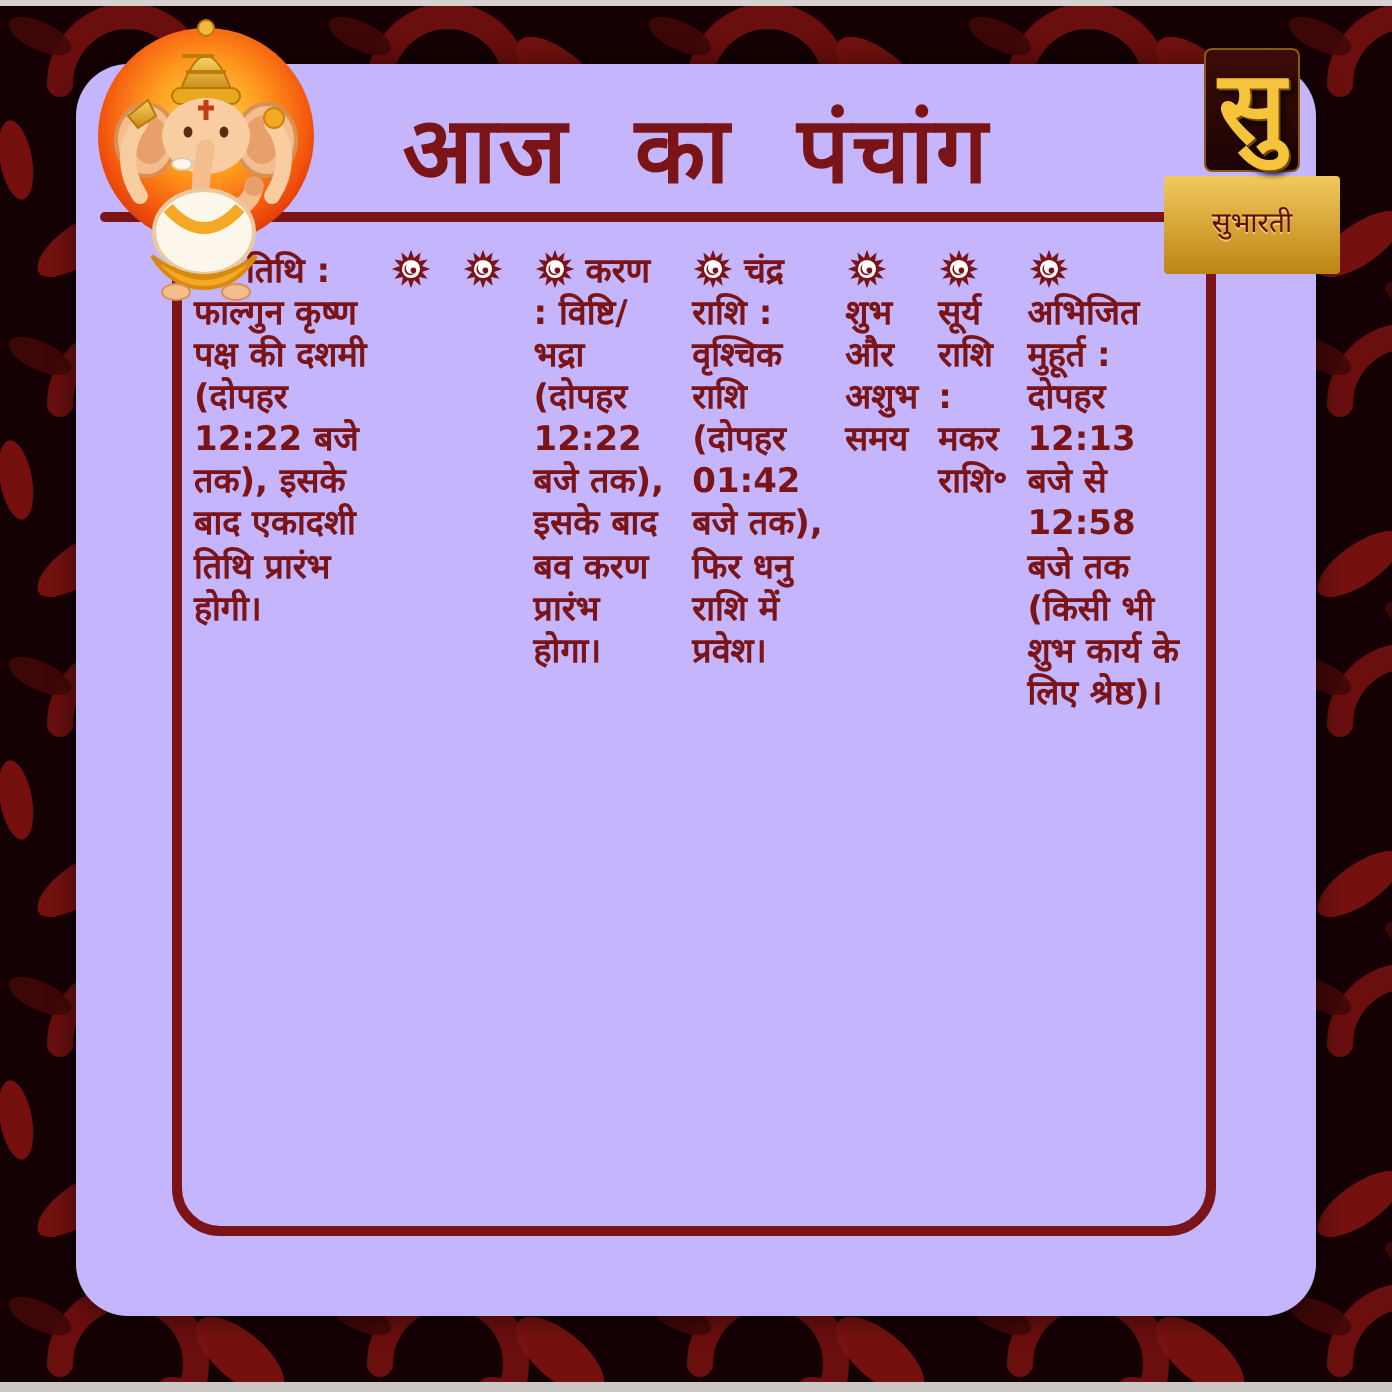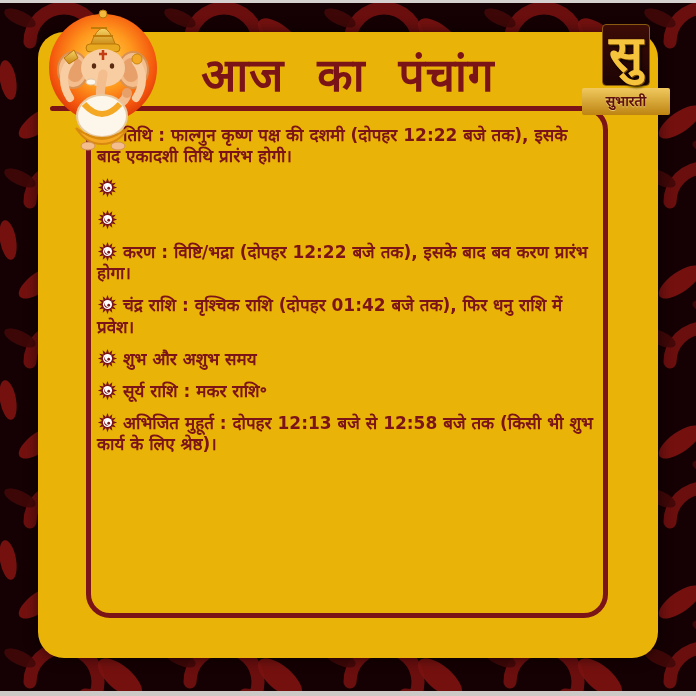--- a/index.html
+++ b/index.html
@@ -7,62 +7,62 @@
     position:relative;width:696px;height:696px;overflow:hidden;
     font-family:"DejaVu Sans","Liberation Sans",sans-serif;
   }
   .bg-svg{position:absolute;inset:0;z-index:0;}
   .edge-strip{position:absolute;left:0;width:696px;z-index:5;background:#d6d2cf;}
   .edge-top{top:0;height:3px;}
   .edge-bottom{bottom:0;height:5px;background:#ccc8c5;}
 
   .card{
     position:absolute;left:38px;top:32px;width:620px;height:626px;
-    background:#eab308;border-radius:26px;z-index:1;
+    background:#c4b5fd;border-radius:26px;z-index:1;
     box-shadow:0 0 14px rgba(0,0,0,.55);
   }
   .title{
     position:absolute;left:0;top:8px;width:100%;height:66px;
     display:flex;align-items:center;justify-content:center;
     color:#7b1417;font-size:46px;font-weight:700;word-spacing:16px;
     letter-spacing:1px;
   }
   .title-underline{
     position:absolute;left:12px;top:74px;width:596px;height:5px;
     background:#7b1417;border-radius:3px;
   }
   .frame{
     position:absolute;left:48px;top:74px;width:522px;height:512px;
     border:5px solid #7b1417;border-radius:24px;box-sizing:border-box;
     padding:13px 8px 6px 6px;
   }
-  .plist{display:flex;flex-direction:column;gap:10px;}
+  .plist{display:flex;flex-direction:row;gap:10px;}
   .pitem{
     margin:0;color:#7b1417;font-size:17px;line-height:1.24;font-weight:700;
   }
   .bullet{
     display:inline-block;width:21px;height:21px;vertical-align:-4px;margin-right:5px;
   }
   .ganesha{position:absolute;left:40px;top:6px;width:122px;height:152px;z-index:3;}
   .logo{
     position:absolute;right:26px;top:24px;width:88px;z-index:4;text-align:center;
   }
   .logo-box{
     display:inline-block;padding:0 6px 2px 6px;
     background:linear-gradient(#3c0c06,#1d0404);
     border:1px solid #8a5a10;border-radius:4px;
   }
   .logo-initial{
     font-size:50px;line-height:58px;font-weight:700;color:#f6c33d;
     text-shadow:1px 1px 0 #7a4a00,2px 2px 3px #000;
   }
   .logo-banner{
-    display:block;margin-top:2px;padding:5px 3px;border-radius:2px;
+    display:block;margin-top:2px;padding:16px 3px;border-radius:2px;
     background:linear-gradient(#f0c95e,#bd8412);
-    color:#5c0f0e;font-size:14px;font-weight:700;line-height:17px;
+    color:#5c0f0e;font-size:14px;font-weight:400;line-height:17px;
     text-shadow:0 1px 0 rgba(255,235,170,.6);
   }
 </style>
 </head>
 <body>
 
 <div id="canvas">
 
   <svg class="bg-svg" width="696" height="696" xmlns="http://www.w3.org/2000/svg">
     <defs>

